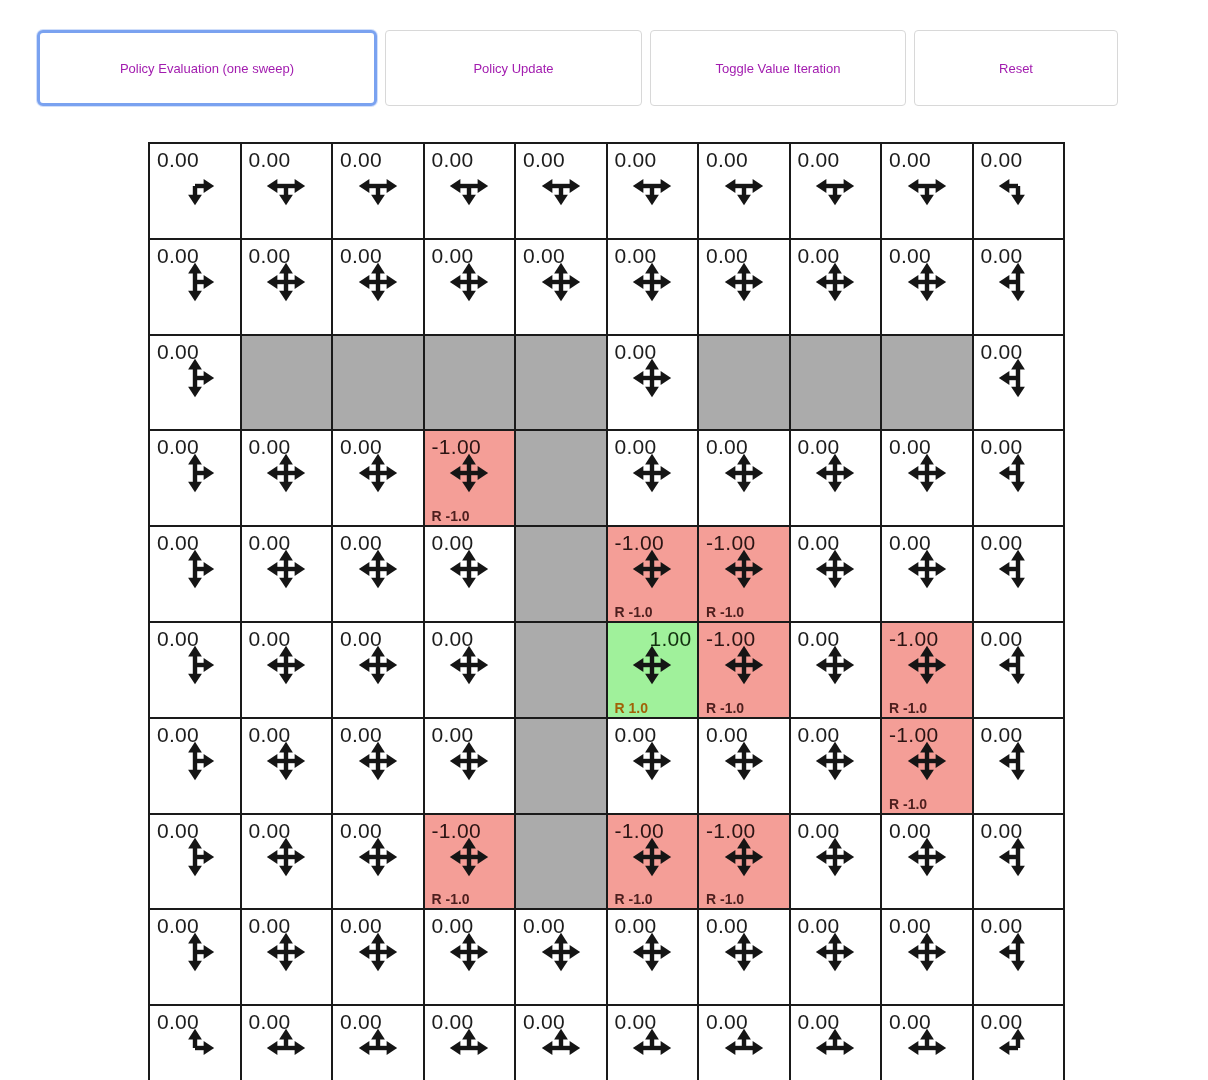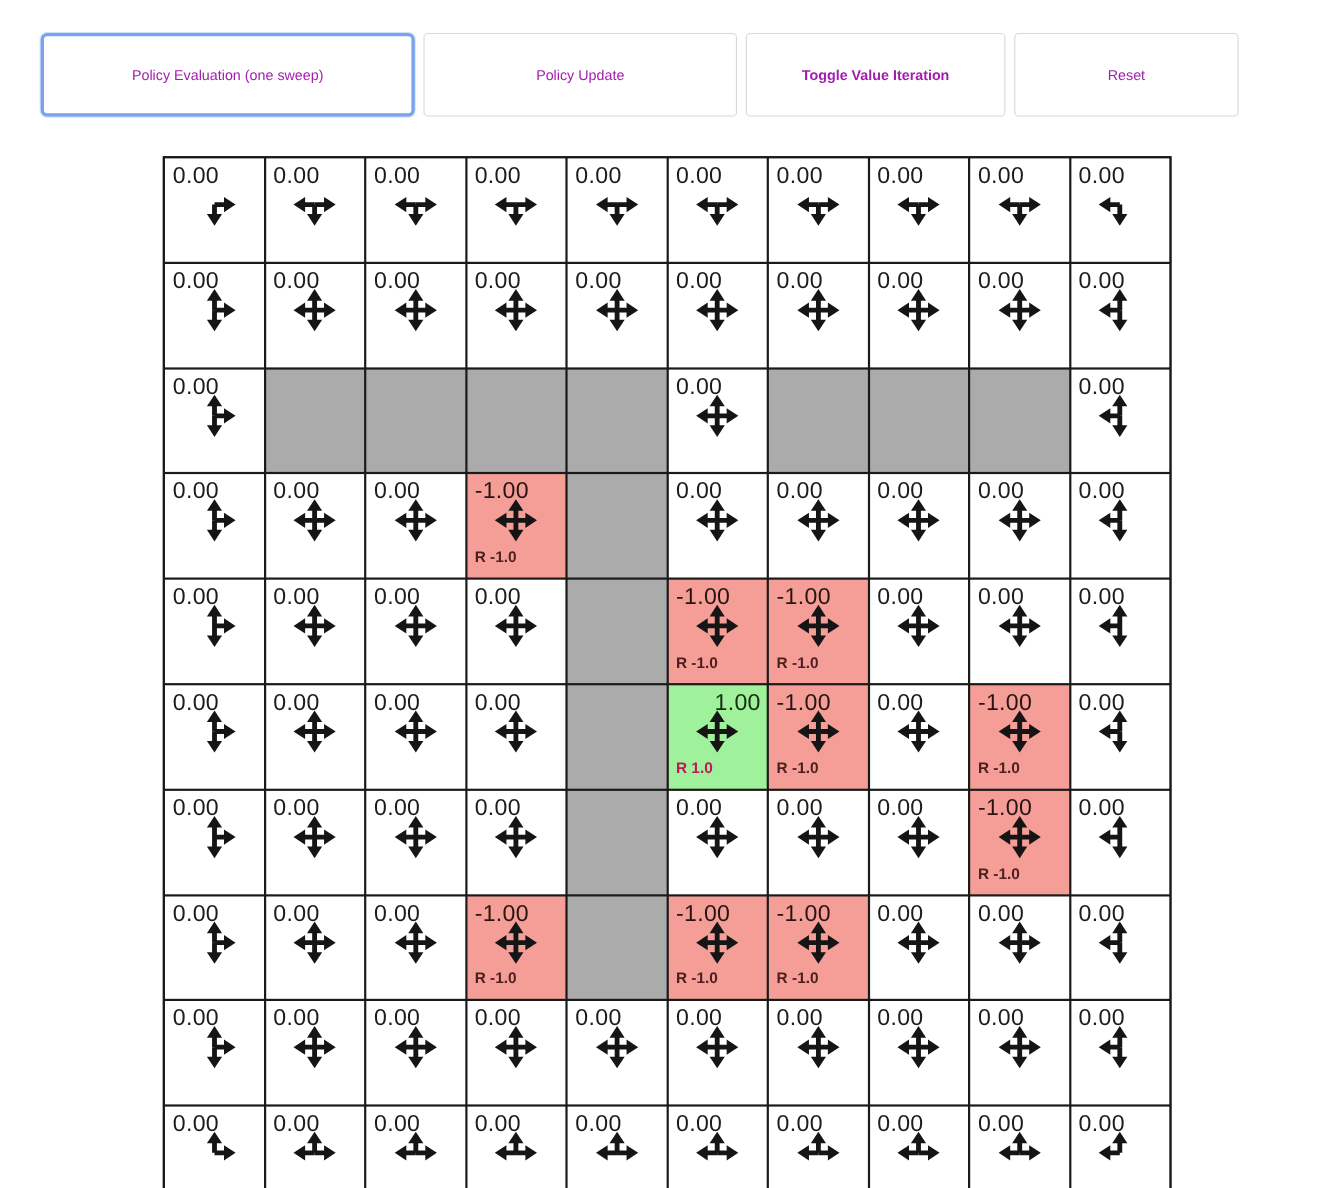--- a/index.html
+++ b/index.html
@@ -35,22 +35,22 @@
     justify-content: center;
     cursor: pointer;
     padding: 0;
   }
   .btn.focused {
     border: 3px solid #7aa2f0;
     border-radius: 6px;
     box-shadow: 0 0 0 1px rgba(122,162,240,0.35);
   }
   .btn.w1 { width: 340px; }
-  .btn.w2 { width: 285px; }
-  .btn.w3 { width: 236px; font-weight: bold; }
+  .btn.w2 { width: 257px; }
+  .btn.w3 { width: 256px; }
   .btn.w4 { width: 204px; }
 
   
   .grid {
     position: absolute;
     left: 148px;
     top: 142px;
     width: 917px;
     height: 960px;
     box-sizing: border-box;
@@ -86,28 +86,28 @@
     position: absolute;
     top: 19px;
     left: 50%;
     transform: translateX(-50%);
     width: 46px;
     height: 46px;
   }
 
   .rew {
     position: absolute;
-    bottom: 11px;
+    bottom: 1px;
     left: 7px;
     font-size: 14px;
     font-weight: 600;
     color: #4d1f1e;
     margin-top: 20px;
   }
-  .cell.pos .rew { color: #be185d; }
+  .cell.pos .rew { color: #a16207; }
 </style>
 </head>
 <body>
 
 <div class="stage">
 
   <div class="toolbar">
     <button class="btn w1 focused">Policy Evaluation (one sweep)</button>
     <button class="btn w2">Policy Update</button>
     <button class="btn w3">Toggle Value Iteration</button>

